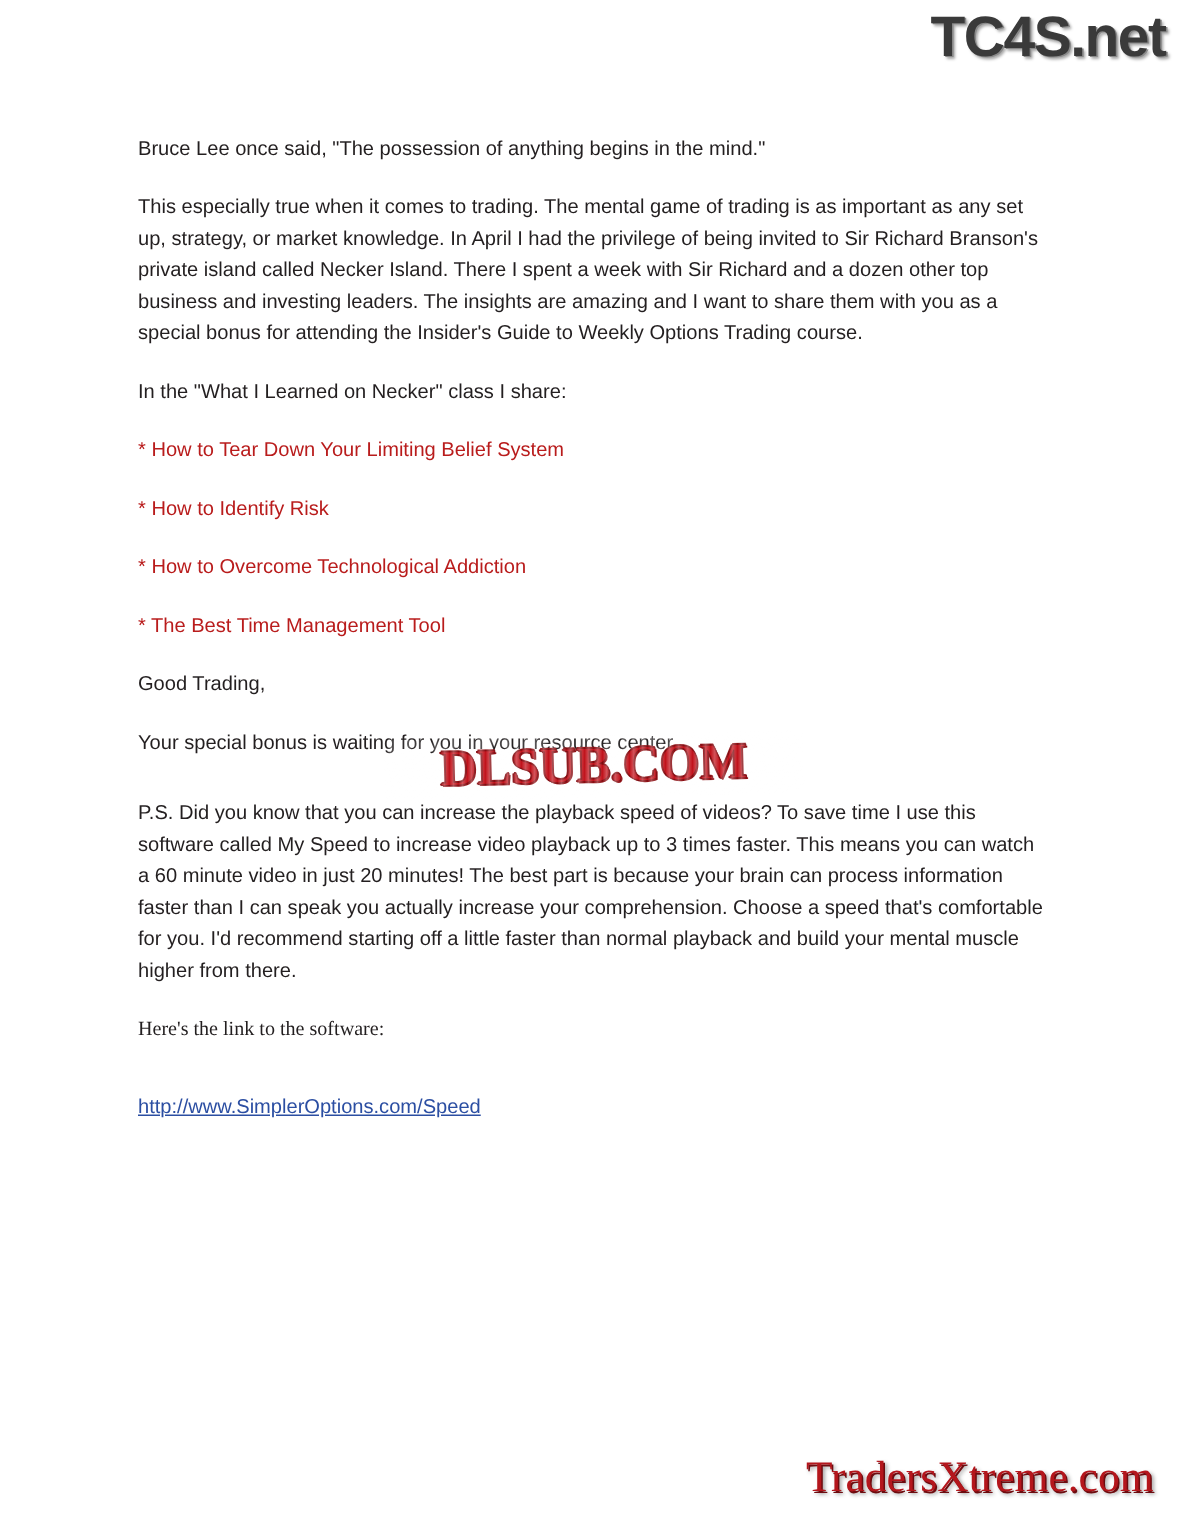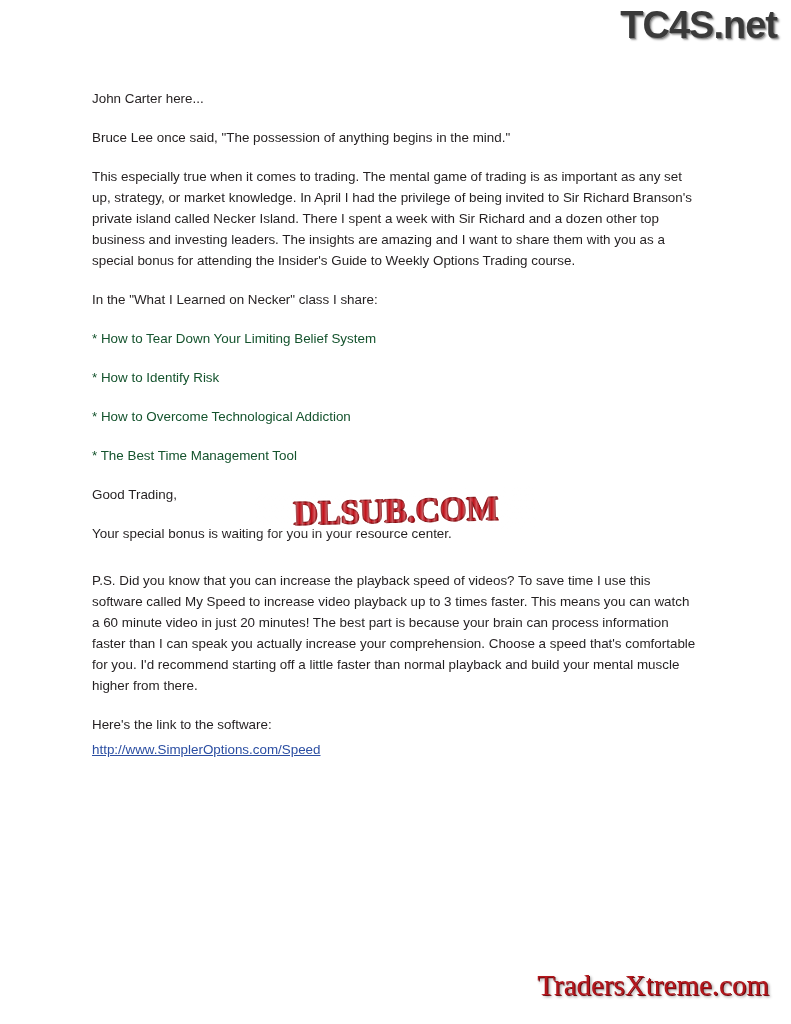--- a/index.html
+++ b/index.html
@@ -48,28 +48,29 @@
   }
 
   .para {
     font-size: 13.4px;
     line-height: 21px;
     margin: 0 0 18px 0;
     color: #231f20;
   }
 
   .para.tight {
-    margin-bottom: 2px;
+    margin-bottom: 29px;
+    font-family: Liberation Serif, serif;
   }
 
   .bullet {
     font-size: 13.4px;
     line-height: 21px;
     margin: 0 0 18px 0;
-    color: #14532d;
+    color: #b91c1c;
   }
 
   .link {
     font-size: 13.4px;
     line-height: 21px;
     color: #2b4ea2;
     text-decoration: underline;
     display: inline-block;
     margin-top: 2px;
     cursor: pointer;
@@ -135,21 +136,20 @@
 </style>
 </head>
 <body>
 
 <div class="page">
 
   <div class="tc4s-watermark">TC4S.net</div>
 
   <div class="doc">
 
-    <p class="para">John Carter here...</p>
 
     <p class="para">Bruce Lee once said, "The possession of anything begins in the mind."</p>
 
     <p class="para">This especially true when it comes to trading. The mental game of trading is as important as any set up, strategy, or market knowledge. In April I had the privilege of being invited to Sir Richard Branson's private island called Necker Island. There I spent a week with Sir Richard and a dozen other top business and investing leaders. The insights are amazing and I want to share them with you as a special bonus for attending the Insider's Guide to Weekly Options Trading course.</p>
 
     <p class="para">In the "What I Learned on Necker" class I share:</p>
 
     <p class="bullet">* How to Tear Down Your Limiting Belief System</p>
     <p class="bullet">* How to Identify Risk</p>
     <p class="bullet">* How to Overcome Technological Addiction</p>

